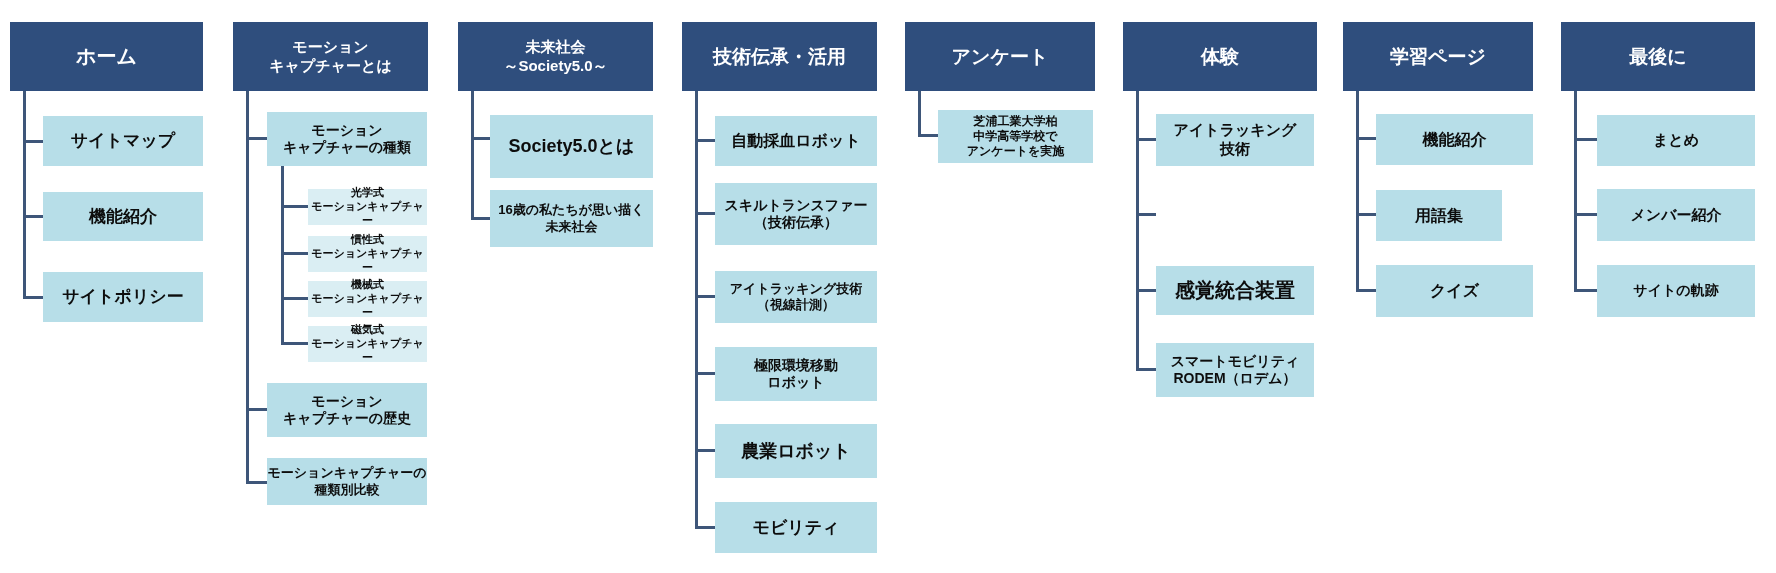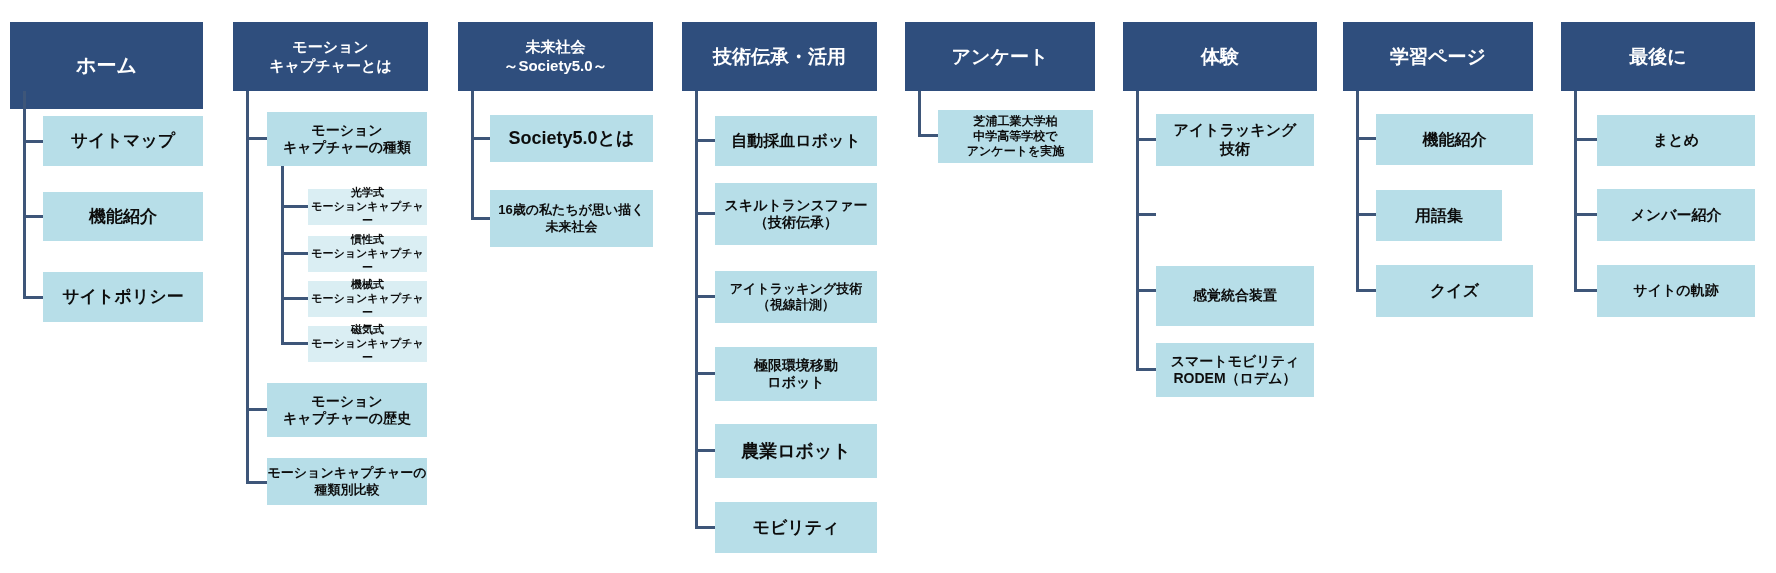--- a/index.html
+++ b/index.html
@@ -11,21 +11,21 @@
   .hd{background:var(--header-bg,#2F4E7D);color:var(--header-text,#fff);}
   .ch{background:var(--child-bg,#B7DEE8);color:var(--node-text,#0d0d0d);}
   .sub{background:var(--subchild-bg,#DAEEF3);color:var(--node-text,#0d0d0d);}
   .ln{position:absolute;background:var(--connector,#3E5679);}
 </style>
 </head>
 <body>
 
 <div id="canvas">
 
-  <div class="nd hd" style="left:10px;top:22px;width:193px;height:87px;font-size:20px">ホーム</div>
+  <div class="nd hd" style="left:10px;top:22px;width:193px;height:69px;font-size:20px">ホーム</div>
   <div class="ln" style="left:23px;top:91px;width:3px;height:208px"></div>
   <div class="ln" style="left:23px;top:140px;width:20px;height:3px"></div>
   <div class="ln" style="left:23px;top:215px;width:20px;height:3px"></div>
   <div class="ln" style="left:23px;top:296px;width:20px;height:3px"></div>
   <div class="nd ch" style="left:43px;top:116px;width:160px;height:50px;font-size:17px">サイトマップ</div>
   <div class="nd ch" style="left:43px;top:192px;width:160px;height:49px;font-size:17px">機能紹介</div>
   <div class="nd ch" style="left:43px;top:272px;width:160px;height:50px;font-size:17px">サイトポリシー</div>
 
   <div class="nd hd" style="left:233px;top:22px;width:195px;height:69px;font-size:15px">モーション
 キャプチャーとは</div>
@@ -52,21 +52,21 @@
   <div class="nd ch" style="left:267px;top:383px;width:160px;height:54px;font-size:14px">モーション
 キャプチャーの歴史</div>
   <div class="nd ch" style="left:267px;top:458px;width:160px;height:47px;font-size:13px">モーションキャプチャーの
 種類別比較</div>
 
   <div class="nd hd" style="left:458px;top:22px;width:195px;height:69px;font-size:15px">未来社会
 ～Society5.0～</div>
   <div class="ln" style="left:471px;top:91px;width:3px;height:129px"></div>
   <div class="ln" style="left:471px;top:137px;width:19px;height:3px"></div>
   <div class="ln" style="left:471px;top:217px;width:19px;height:3px"></div>
-  <div class="nd ch" style="left:490px;top:115px;width:163px;height:47px;font-size:18px">Society5.0とは</div>
+  <div class="nd ch" style="left:490px;top:115px;width:163px;height:63px;font-size:18px">Society5.0とは</div>
   <div class="nd ch" style="left:490px;top:190px;width:163px;height:57px;font-size:13px">16歳の私たちが思い描く
 未来社会</div>
 
   <div class="nd hd" style="left:682px;top:22px;width:195px;height:69px;font-size:19px">技術伝承・活用</div>
   <div class="ln" style="left:695px;top:91px;width:3px;height:438px"></div>
   <div class="ln" style="left:695px;top:139px;width:20px;height:3px"></div>
   <div class="ln" style="left:695px;top:212px;width:20px;height:3px"></div>
   <div class="ln" style="left:695px;top:295px;width:20px;height:3px"></div>
   <div class="ln" style="left:695px;top:372px;width:20px;height:3px"></div>
   <div class="ln" style="left:695px;top:449px;width:20px;height:3px"></div>
@@ -89,21 +89,21 @@
 アンケートを実施</div>
 
   <div class="nd hd" style="left:1123px;top:22px;width:194px;height:69px;font-size:19px">体験</div>
   <div class="ln" style="left:1136px;top:91px;width:3px;height:280px"></div>
   <div class="ln" style="left:1136px;top:138px;width:20px;height:3px"></div>
   <div class="ln" style="left:1136px;top:213px;width:20px;height:3px"></div>
   <div class="ln" style="left:1136px;top:289px;width:20px;height:3px"></div>
   <div class="ln" style="left:1136px;top:368px;width:20px;height:3px"></div>
   <div class="nd ch" style="left:1156px;top:114px;width:158px;height:52px;font-size:15px">アイトラッキング
 技術</div>
-  <div class="nd ch" style="left:1156px;top:266px;width:158px;height:60px;font-size:14px">感覚統合装置</div>
+  <div class="nd ch" style="left:1156px;top:266px;width:158px;height:49px;font-size:20px">感覚統合装置</div>
   <div class="nd ch" style="left:1156px;top:343px;width:158px;height:54px;font-size:14px">スマートモビリティ
 RODEM（ロデム）</div>
 
   <div class="nd hd" style="left:1343px;top:22px;width:190px;height:69px;font-size:19px">学習ページ</div>
   <div class="ln" style="left:1356px;top:91px;width:3px;height:201px"></div>
   <div class="ln" style="left:1356px;top:137px;width:20px;height:3px"></div>
   <div class="ln" style="left:1356px;top:213px;width:20px;height:3px"></div>
   <div class="ln" style="left:1356px;top:289px;width:20px;height:3px"></div>
   <div class="nd ch" style="left:1376px;top:114px;width:157px;height:51px;font-size:16px">機能紹介</div>
   <div class="nd ch" style="left:1376px;top:190px;width:126px;height:51px;font-size:16px">用語集</div>

